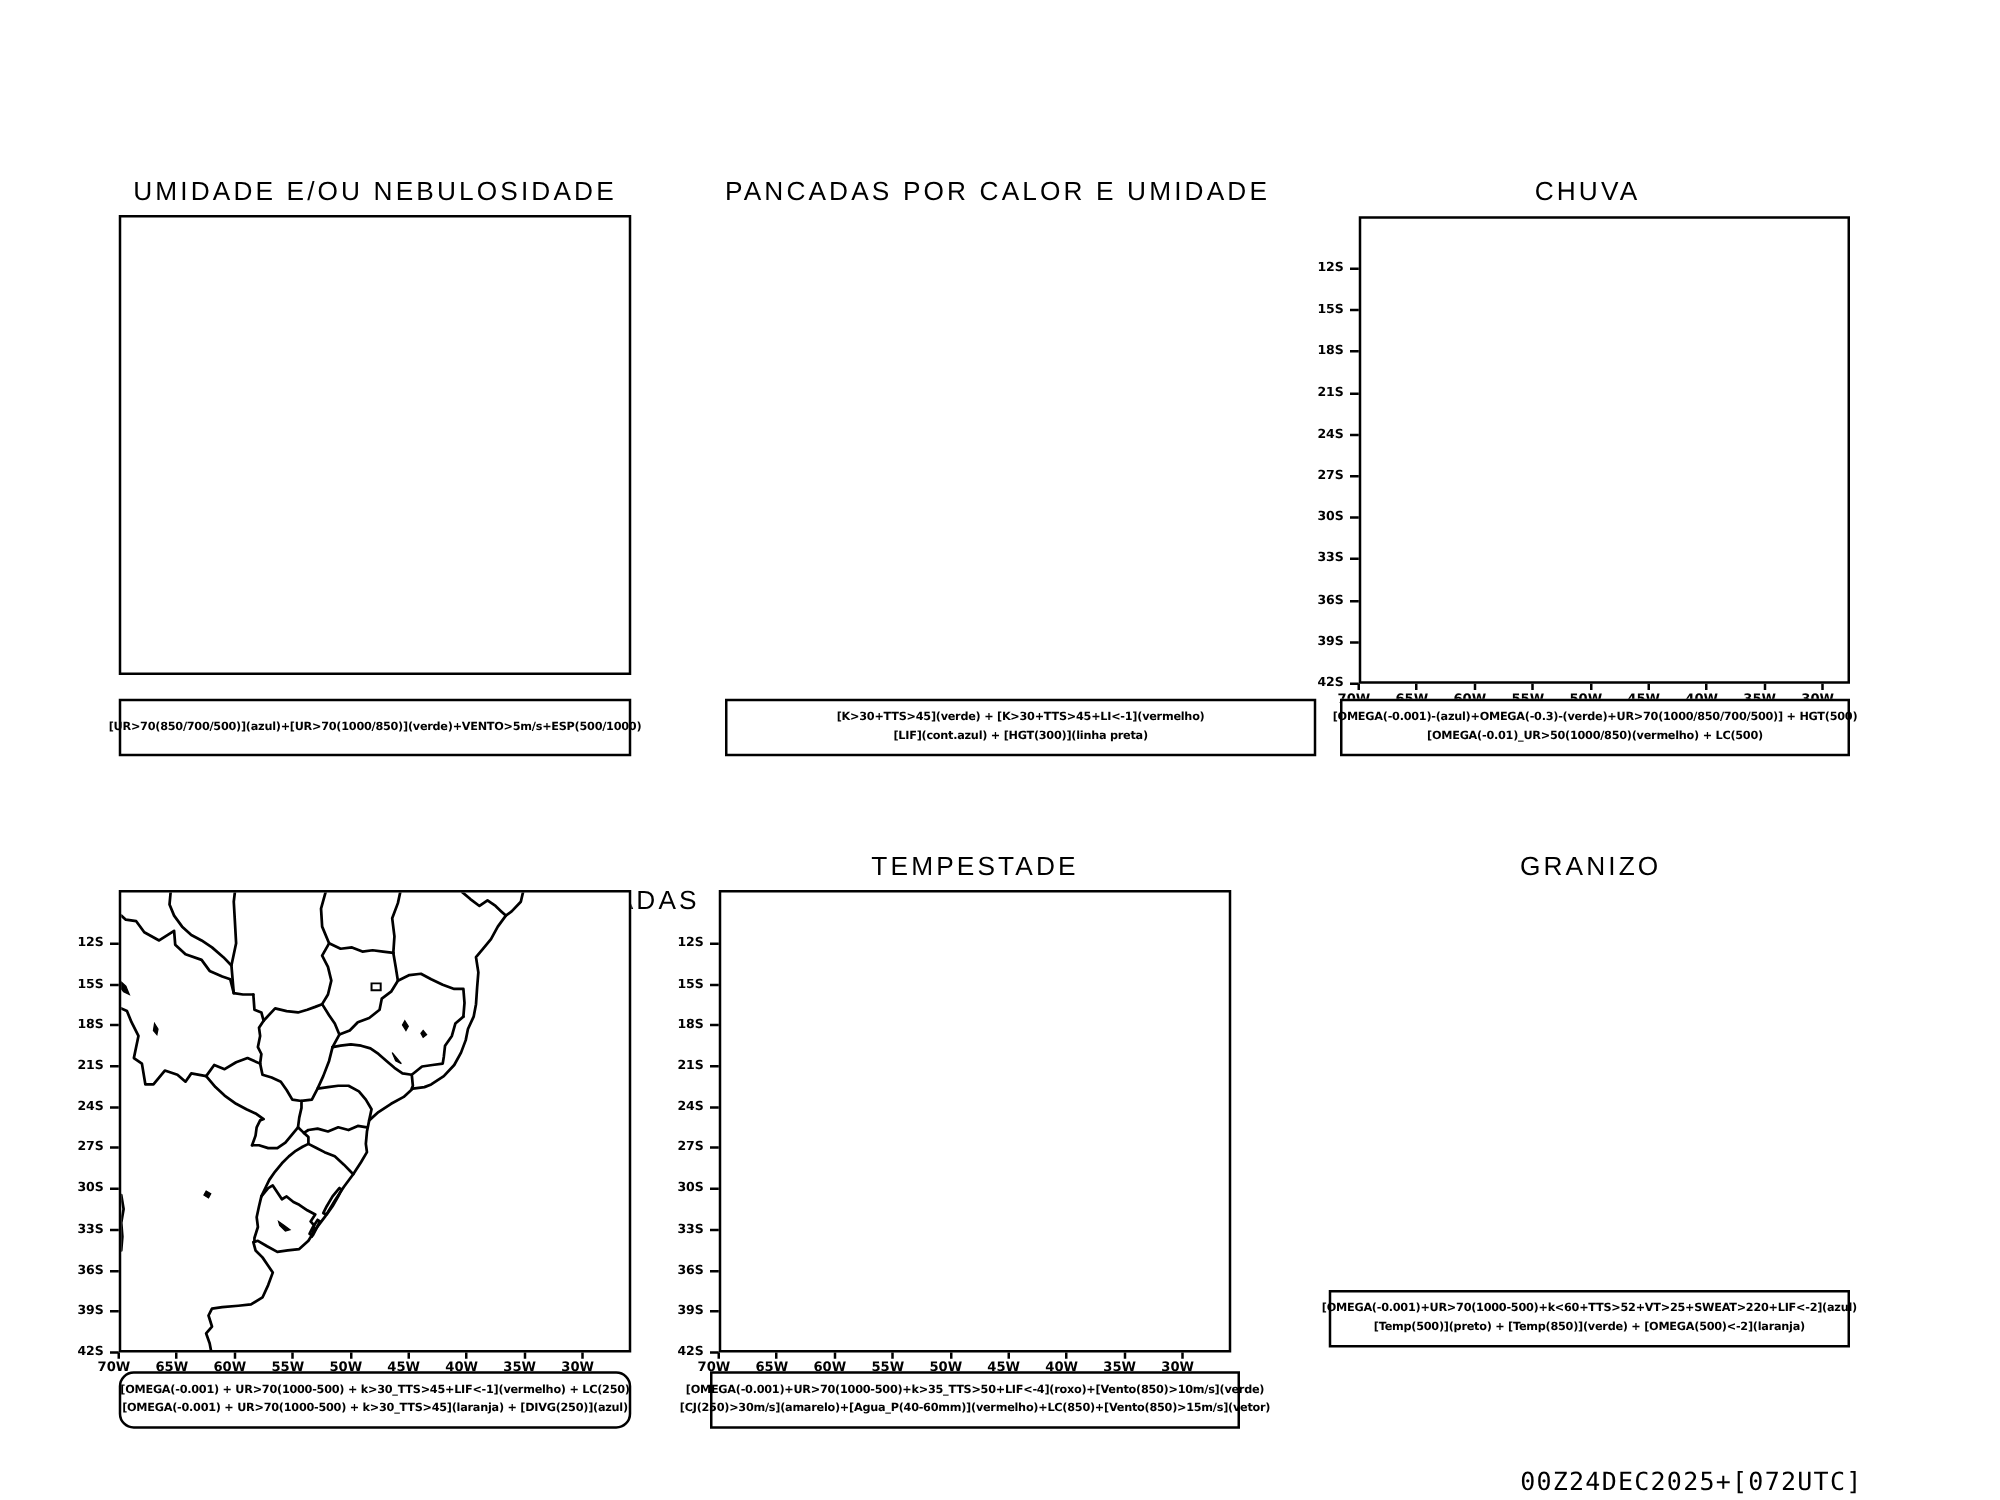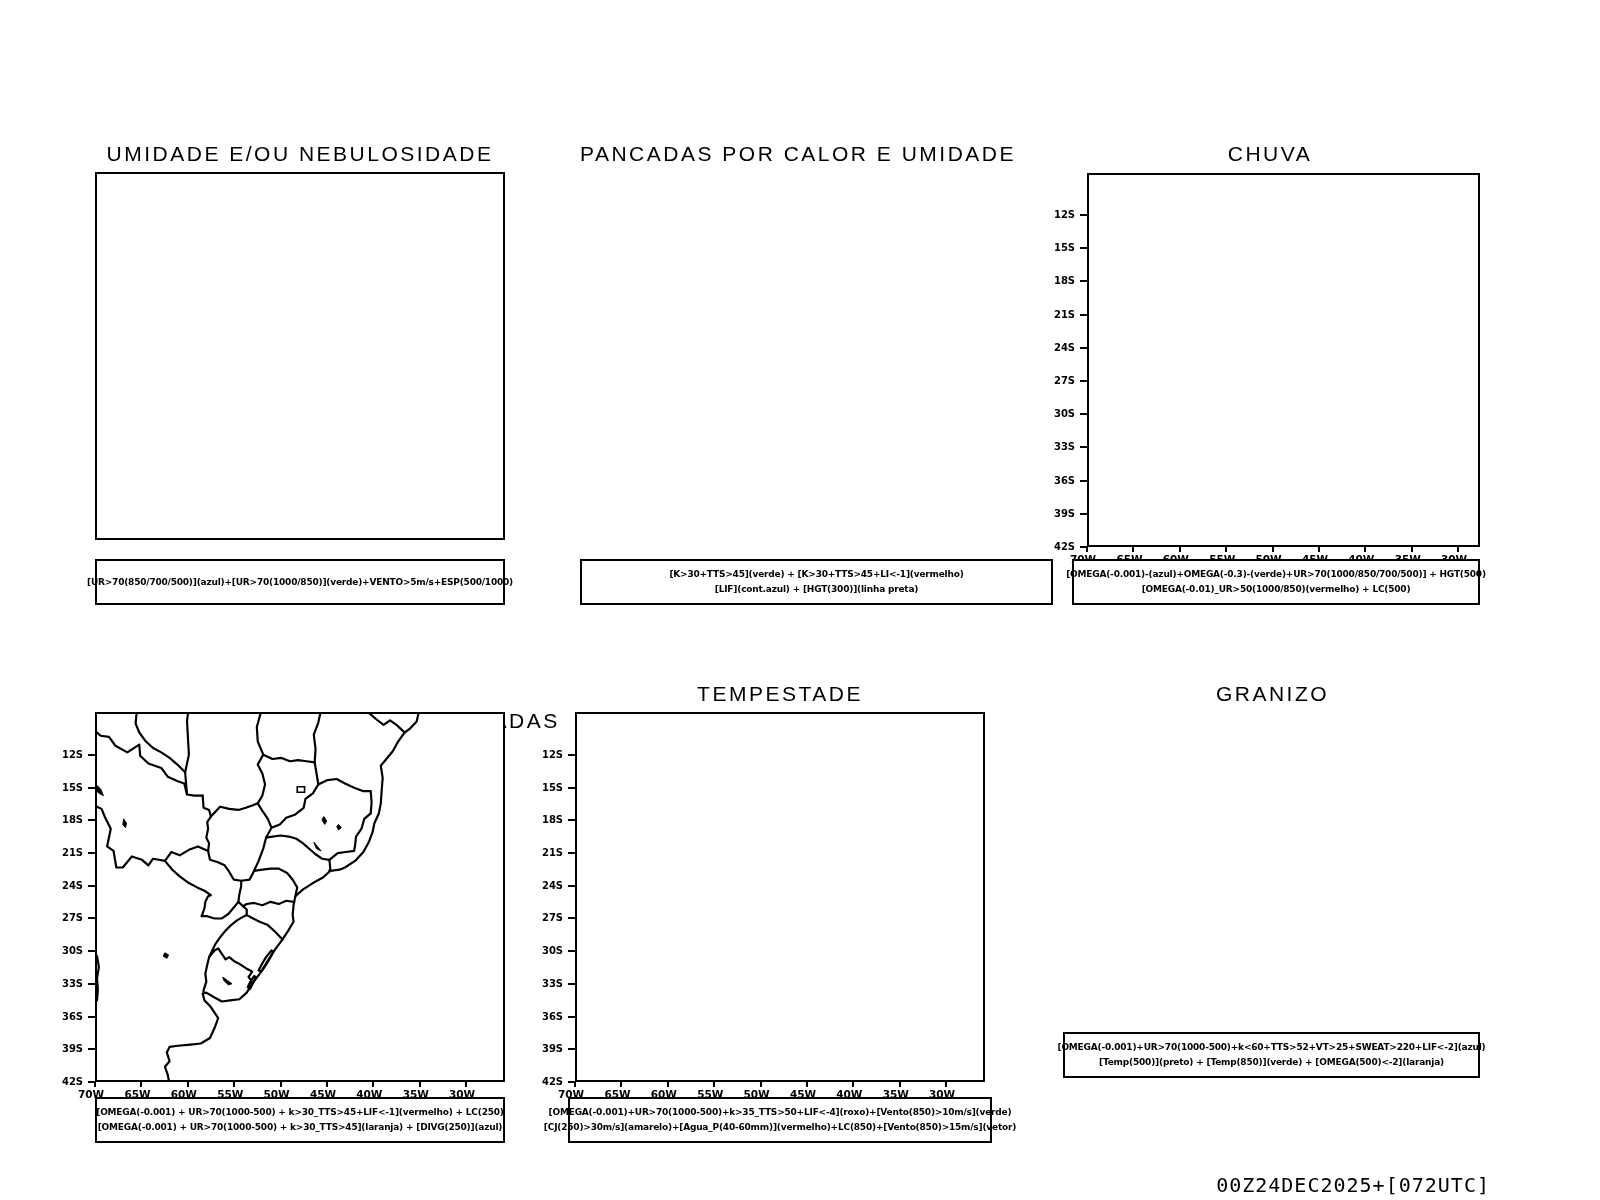--- a/index.html
+++ b/index.html
@@ -48,21 +48,21 @@
   .xt4{left:78px;top:1082px;width:405px;}
   .xt5{left:558px;top:1082px;width:405px;}
 
   .legend{position:absolute;border:2px solid #000;background:#fff;box-sizing:border-box;
       display:flex;flex-direction:column;align-items:center;justify-content:center;
       font-family:"DejaVu Sans",sans-serif;font-size:9px;font-weight:bold;
       letter-spacing:-0.2px;line-height:15px;white-space:nowrap;overflow:visible;}
   .lg1{left:95px;top:559px;width:410px;height:46px;}
   .lg2{left:580px;top:559px;width:473px;height:46px;}
   .lg3{left:1072px;top:559px;width:408px;height:46px;}
-  .lg4{left:95px;top:1097px;width:410px;height:46px;}
+  .lg4{left:95px;top:1097px;width:410px;height:46px;border-radius:12px;}
   .lg5{left:568px;top:1097px;width:424px;height:46px;}
   .lg6{left:1063px;top:1032px;width:417px;height:46px;}
   .lline{display:block;}
 
   .border-line{fill:none;stroke:#000;stroke-width:2.2;stroke-linejoin:round;stroke-linecap:round;}
   .lake{fill:#000;stroke:#000;stroke-width:1;}
   .df-square{fill:none;stroke:#000;stroke-width:1.6;}
 </style>
 </head>
 <body>

